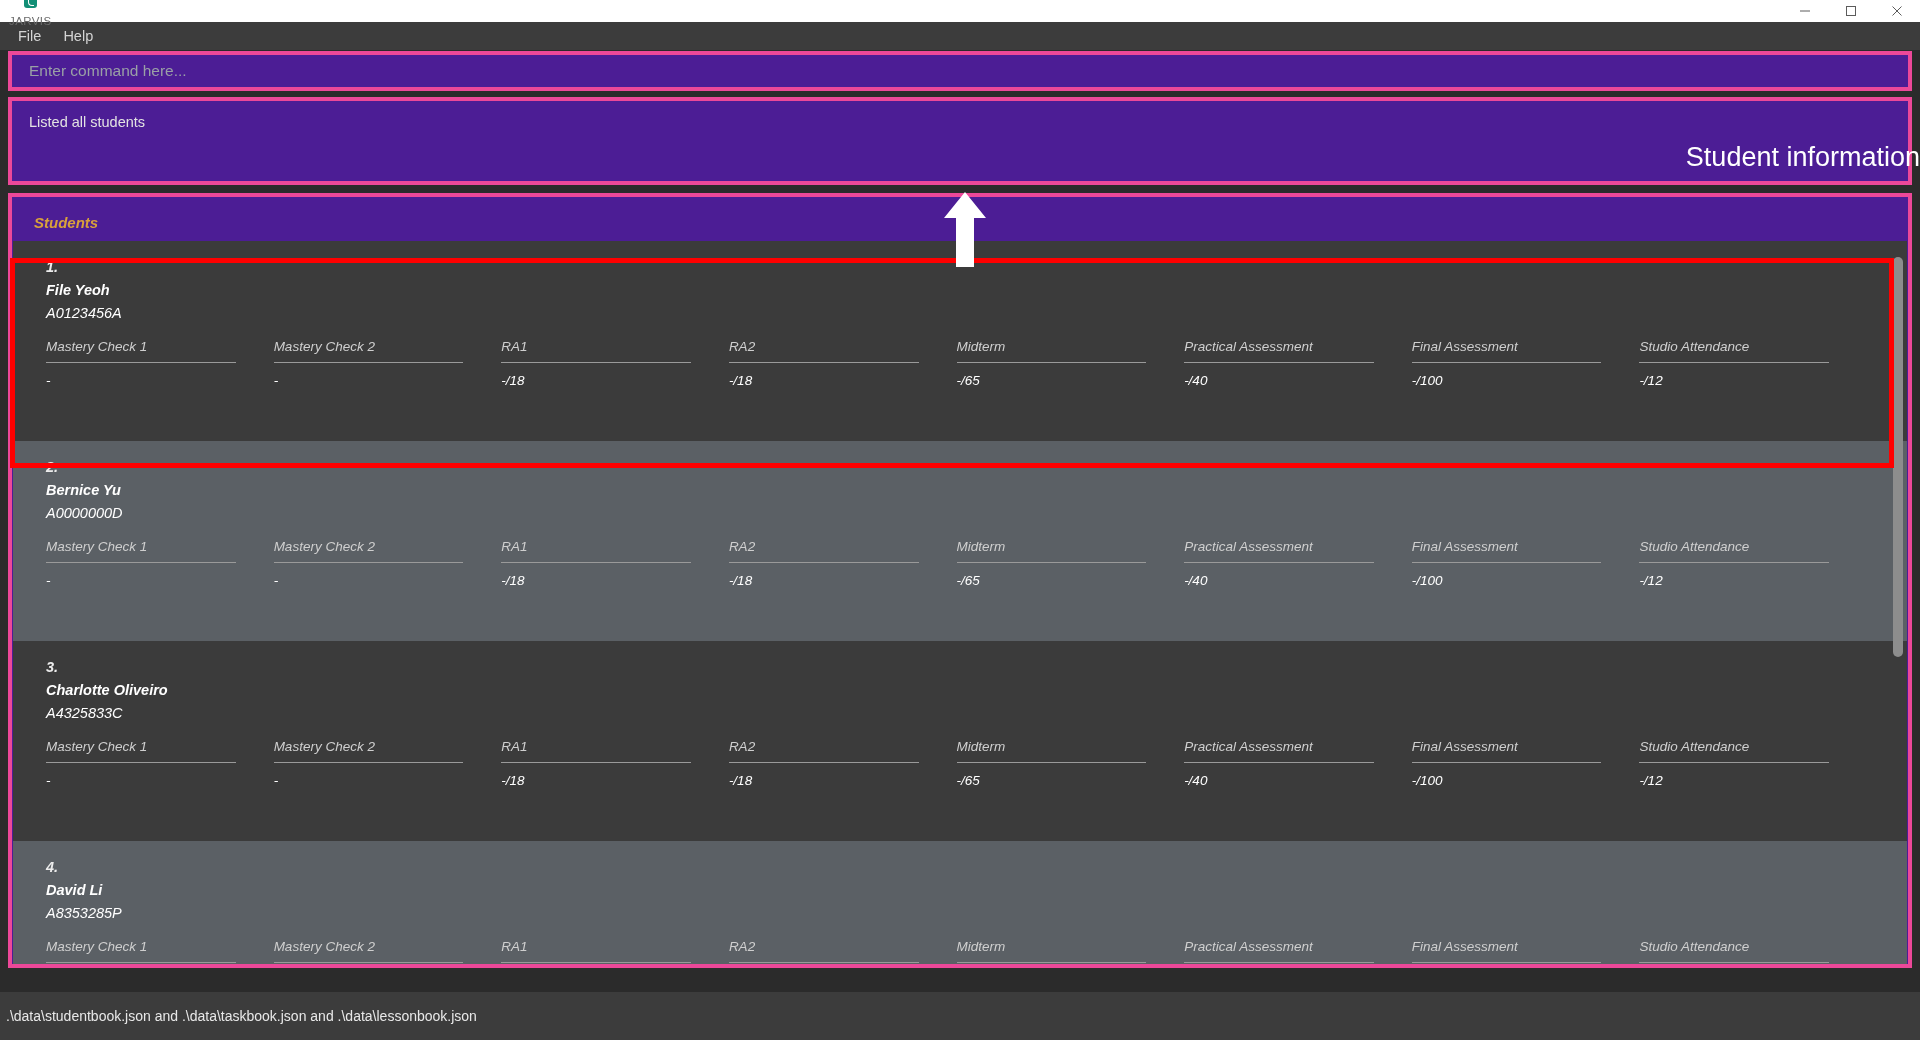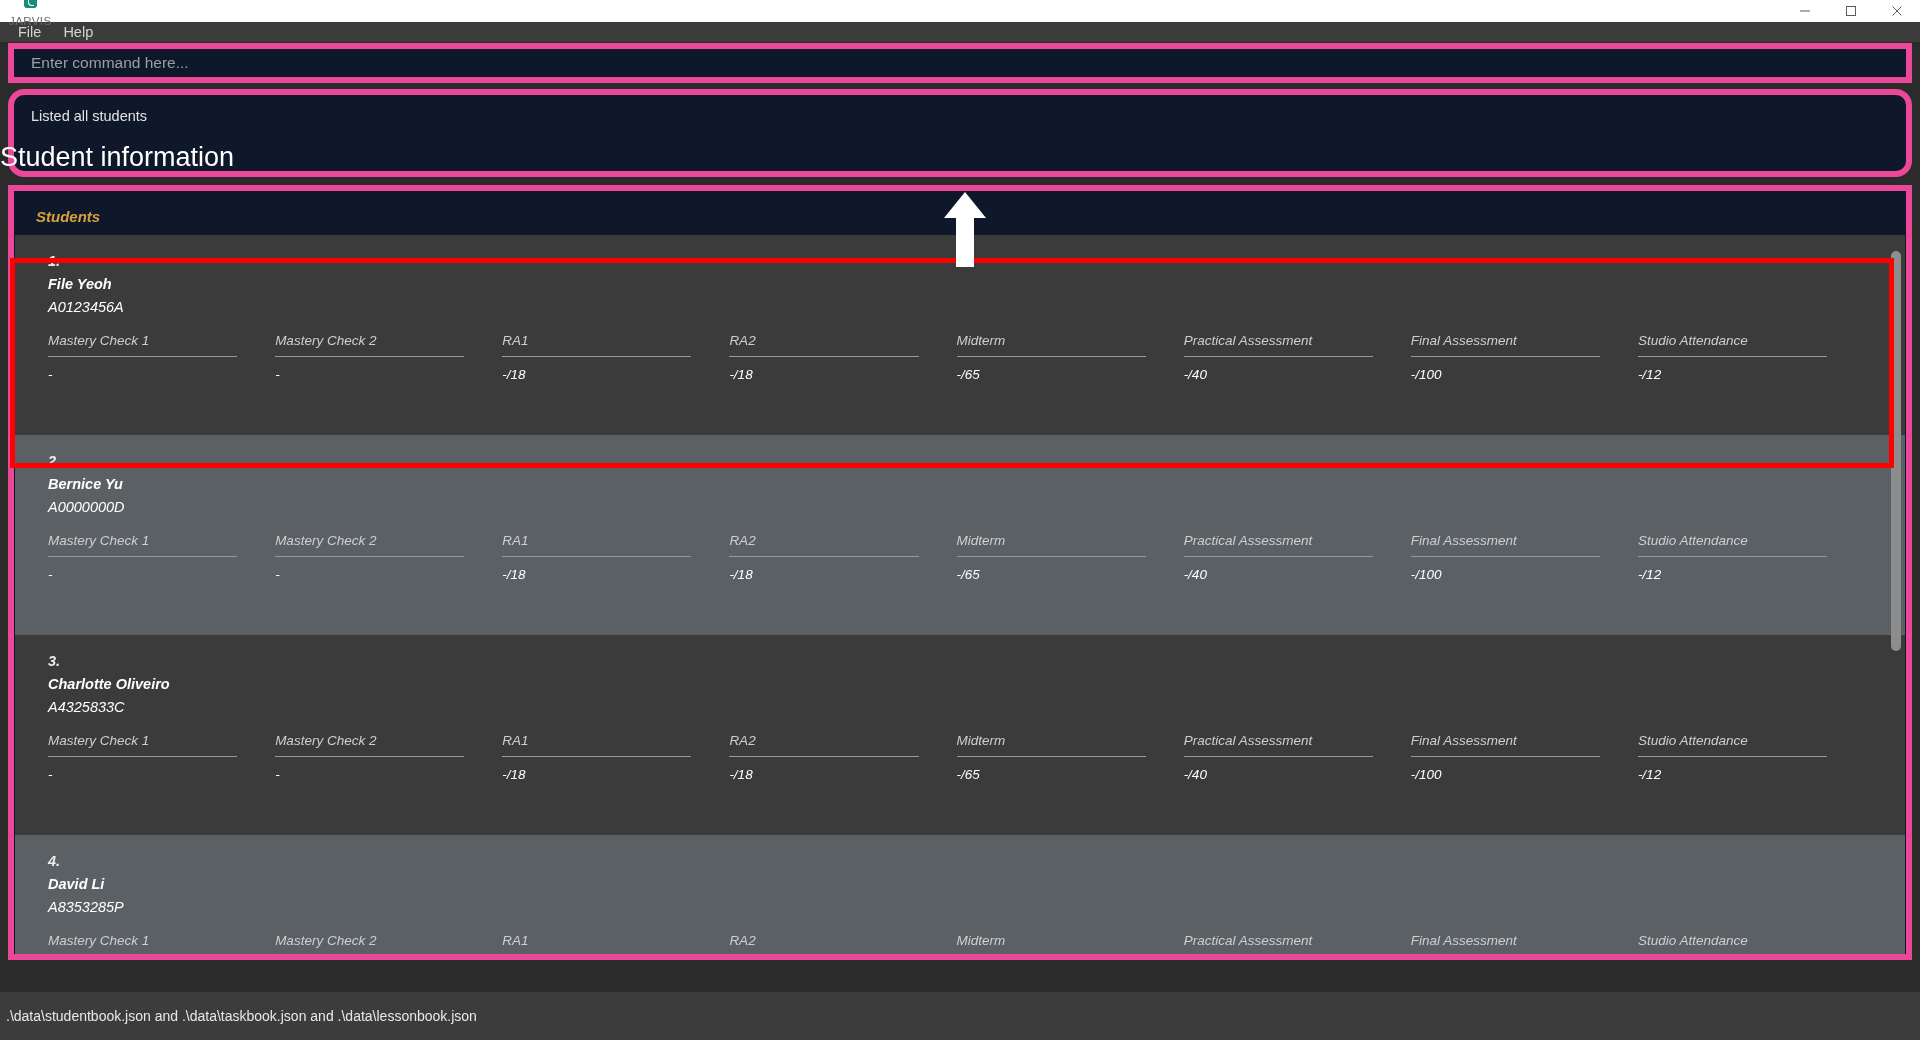--- a/index.html
+++ b/index.html
@@ -62,58 +62,57 @@
     height: 22px;
     display: flex;
     align-items: center;
     justify-content: center;
     color: #5c5c5c;
   }
   .win-btn svg { display: block; }
 
   
   .menubar {
-    height: 20px;
+    height: 28px;
     background: #3c3c3c;
     display: flex;
     align-items: center;
     padding-left: 8px;
     gap: 2px;
   }
   .menu-item {
     font-size: 14.5px;
     color: #d4d4d4;
     padding: 4px 10px;
   }
 
   
   .panel {
     margin: 0 8px;
-    border: 6px solid #ec4899;
-    background: #0f172a;
+    border: 4px solid #ec4899;
+    background: #4c1d95;
   }
   .command-box {
     height: 40px;
     display: flex;
     align-items: center;
     padding-left: 17px;
     margin-top: 1px;
   }
   .command-placeholder {
     font-size: 15.5px;
     color: #9aa0a6;
   }
 
   
   .result-box {
     height: 88px;
     margin-top: 6px;
     padding: 13px 0 0 17px;
     position: relative;
-    border-radius: 16px;
   }
   .result-text {
     font-size: 14.5px;
     color: #e3e3e3;
   }
 
   
   .list-panel {
     margin-top: 8px;
     height: 775px;
@@ -217,21 +216,21 @@
   .status-text {
     font-size: 14px;
     color: #e8e8e8;
   }
 
   
   .annot-label {
     position: absolute;
     left: 0; right: 0;
     top: 142px;
-    text-align: left;
+    text-align: right;
     font-size: 27px;
     color: #ffffff;
     pointer-events: none;
     z-index: 40;
   }
   .annot-arrow {
     position: absolute;
     left: 944px;
     top: 192px;
     width: 42px;

